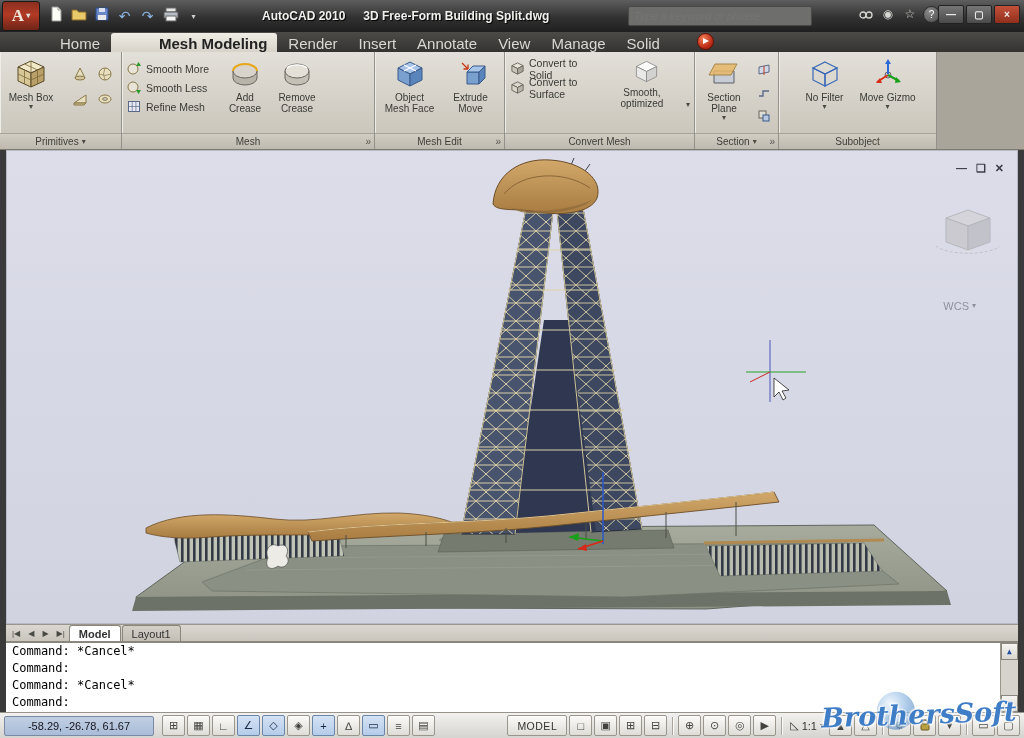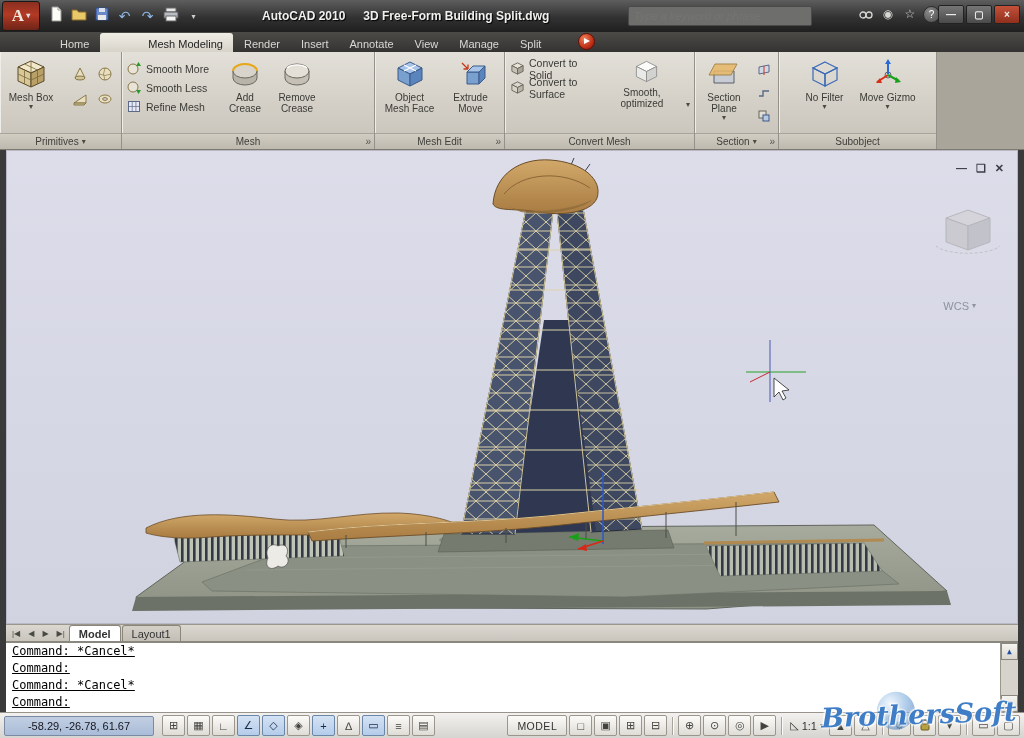--- a/index.html
+++ b/index.html
@@ -17,22 +17,22 @@
   .search input{flex:1;background:transparent;border:none;outline:none;color:#d8d8d4;font-style:italic;font-size:11px;padding:0 5px;font-family:"Liberation Sans",sans-serif;}
   .tb-right{position:absolute;right:84px;top:5px;display:flex;align-items:center;gap:4px;}
   .tb-right .ic{width:18px;height:18px;display:flex;align-items:center;justify-content:center;color:#d6d6d2;font-size:12px;}
   .help-ball{width:15px;height:15px;border-radius:50%;background:radial-gradient(circle at 35% 30%,#8a8a8a,#4a4a4a);border:1px solid #2a2a2a;color:#fff;font-size:10px;display:flex;align-items:center;justify-content:center;}
   .win-btns{position:absolute;right:4px;top:5px;display:flex;gap:2px;}
   .wbtn{width:24px;height:17px;display:flex;align-items:center;justify-content:center;background:linear-gradient(#767676,#4a4a4a);border:1px solid #222;border-radius:2px;color:#eee;font-size:10px;font-weight:bold;}
   .wbtn.close{background:linear-gradient(#c4513a,#8f2f1c);}
 
   
   .tabrow{position:absolute;top:32px;left:0;right:0;height:20px;background:linear-gradient(#4c4b48,#343331);display:flex;align-items:flex-end;padding-left:50px;box-sizing:border-box;}
-  .tab{height:17px;padding:2px 10px 0;margin-right:1px;font-size:11px;color:#d9d8d4;border-radius:3px 3px 0 0;display:flex;align-items:center;}
-  .tab.active{background:linear-gradient(#f0ede6,#d7d3c9);color:#222;font-weight:normal;padding-left:48px;}
+  .tab{height:17px;padding:2px 10px 0;margin-right:1px;font-size:15px;color:#d9d8d4;border-radius:3px 3px 0 0;display:flex;align-items:center;}
+  .tab.active{background:linear-gradient(#f0ede6,#d7d3c9);color:#222;font-weight:bold;padding-left:48px;}
   .tab-extra{width:15px;height:15px;margin-left:26px;margin-bottom:2px;border-radius:50%;background:radial-gradient(circle at 35% 30%,#f08058,#c03018 60%,#801808);border:1px solid #601008;position:relative;}
   .tab-extra::after{content:"";position:absolute;left:5px;top:4px;border-left:6px solid #fff;border-top:3.5px solid transparent;border-bottom:3.5px solid transparent;}
 
   
   .ribbon{position:absolute;top:52px;left:0;right:0;height:98px;background:#a9a59b;border-bottom:1px solid #7e7a70;box-sizing:border-box;display:flex;}
   .panel{position:relative;height:97px;background:linear-gradient(#e3e0d9,#d3cfc6 55%,#c6c2b8);border-right:1px solid #94908a;box-shadow:inset 1px 0 0 #efede7;display:flex;flex-direction:column;box-sizing:border-box;flex:0 0 auto;}
   .panel-body{flex:1;display:flex;align-items:stretch;padding:2px 2px 0;}
   .panel-label{height:15px;background:linear-gradient(#d1cdc3,#bdb9af);border-top:1px solid #a8a49a;font-size:10px;color:#3f3e39;display:flex;align-items:center;justify-content:center;gap:3px;position:relative;}
   .panel-label .flyout{position:absolute;right:3px;color:#55534e;font-size:10px;}
   .dd{font-size:8px;color:#4a4a44;line-height:8px;}
@@ -54,21 +54,21 @@
   .wcs{position:absolute;top:150px;right:42px;color:#8f929e;font-size:11px;display:flex;align-items:center;gap:3px;}
 
   
   .layoutbar{position:absolute;top:624px;left:6px;width:1012px;height:17px;background:linear-gradient(#dbd8d1,#c9c5bd);border-top:1px solid #9a968c;display:flex;align-items:flex-end;box-sizing:border-box;padding-left:2px;}
   .navbtn{font-size:8px;color:#4a4a44;padding:0 4px;height:15px;display:flex;align-items:center;}
   .mtab{height:15px;padding:0 9px;font-size:11px;color:#333;background:linear-gradient(#d4d0c8,#c2beb5);border:1px solid #8a867c;border-bottom:none;border-radius:3px 3px 0 0;display:flex;align-items:center;margin-right:1px;}
   .mtab.active{background:#ffffff;font-weight:bold;}
 
   
   .command{position:absolute;top:641px;left:6px;width:1012px;height:71px;background:#fff;border-top:2px solid #8a877f;box-sizing:border-box;font-family:"DejaVu Sans Mono","Liberation Mono",monospace;font-size:12px;color:#000;}
-  .cmdline{height:17px;line-height:17px;padding-left:6px;white-space:pre;text-decoration:underline;}
+  .cmdline{height:17px;line-height:17px;padding-left:6px;white-space:pre;}
   .cmd-scroll{position:absolute;right:0;top:0;bottom:0;width:17px;background:#d6d3cc;border-left:1px solid #9a968c;display:flex;flex-direction:column;justify-content:space-between;}
   .sarrow{height:15px;display:flex;align-items:center;justify-content:center;background:linear-gradient(#f6f4f0,#d9d6cf);border:1px solid #8a877f;color:#1f4f9f;font-size:8px;}
 
   
   .statusbar{position:absolute;top:712px;left:0;width:1024px;height:26px;background:linear-gradient(#f2f1ef,#d6d4d0);border-top:1px solid #98948c;box-sizing:border-box;display:flex;align-items:center;padding:0 4px;gap:2px;font-size:11px;color:#333;}
   .coords{width:148px;height:18px;display:flex;align-items:center;justify-content:center;background:linear-gradient(#c2cfe2,#a9bcd8);border:1px solid #7a8aa4;border-radius:2px;color:#15151f;font-size:11px;margin-right:6px;}
   .stbtn{width:21px;height:19px;display:flex;align-items:center;justify-content:center;background:linear-gradient(#fcfbf9,#dedcd6);border:1px solid #9a968c;border-radius:2px;font-size:11px;color:#44423c;}
   .stbtn.on{background:linear-gradient(#d4e2f4,#b4ccea);border-color:#6a86a8;color:#1a2a44;}
   .st-sep{width:1px;height:18px;background:#a8a49c;box-shadow:1px 0 0 #fbfaf8;margin:0 3px;}
   .st-model{height:19px;display:flex;align-items:center;padding:0 9px;background:linear-gradient(#fcfbf9,#dedcd6);border:1px solid #9a968c;border-radius:2px;font-size:10.5px;letter-spacing:.5px;}
@@ -173,21 +173,21 @@
     <div class="tab">
         <span>Annotate</span>
       </div>
     <div class="tab">
         <span>View</span>
       </div>
     <div class="tab">
         <span>Manage</span>
       </div>
     <div class="tab">
-        <span>Split</span>
+        <span>Solid</span>
       </div>
     <div class="tab-extra"></div>
   </div>
 
   <div class="ribbon">
 
     <div class="panel" style="width:122px">
       <div class="panel-body">
         <div class="bigbtn" style="width:54px">
           <span class="icon32"><svg width="32" height="32" viewBox="0 0 32 32">

